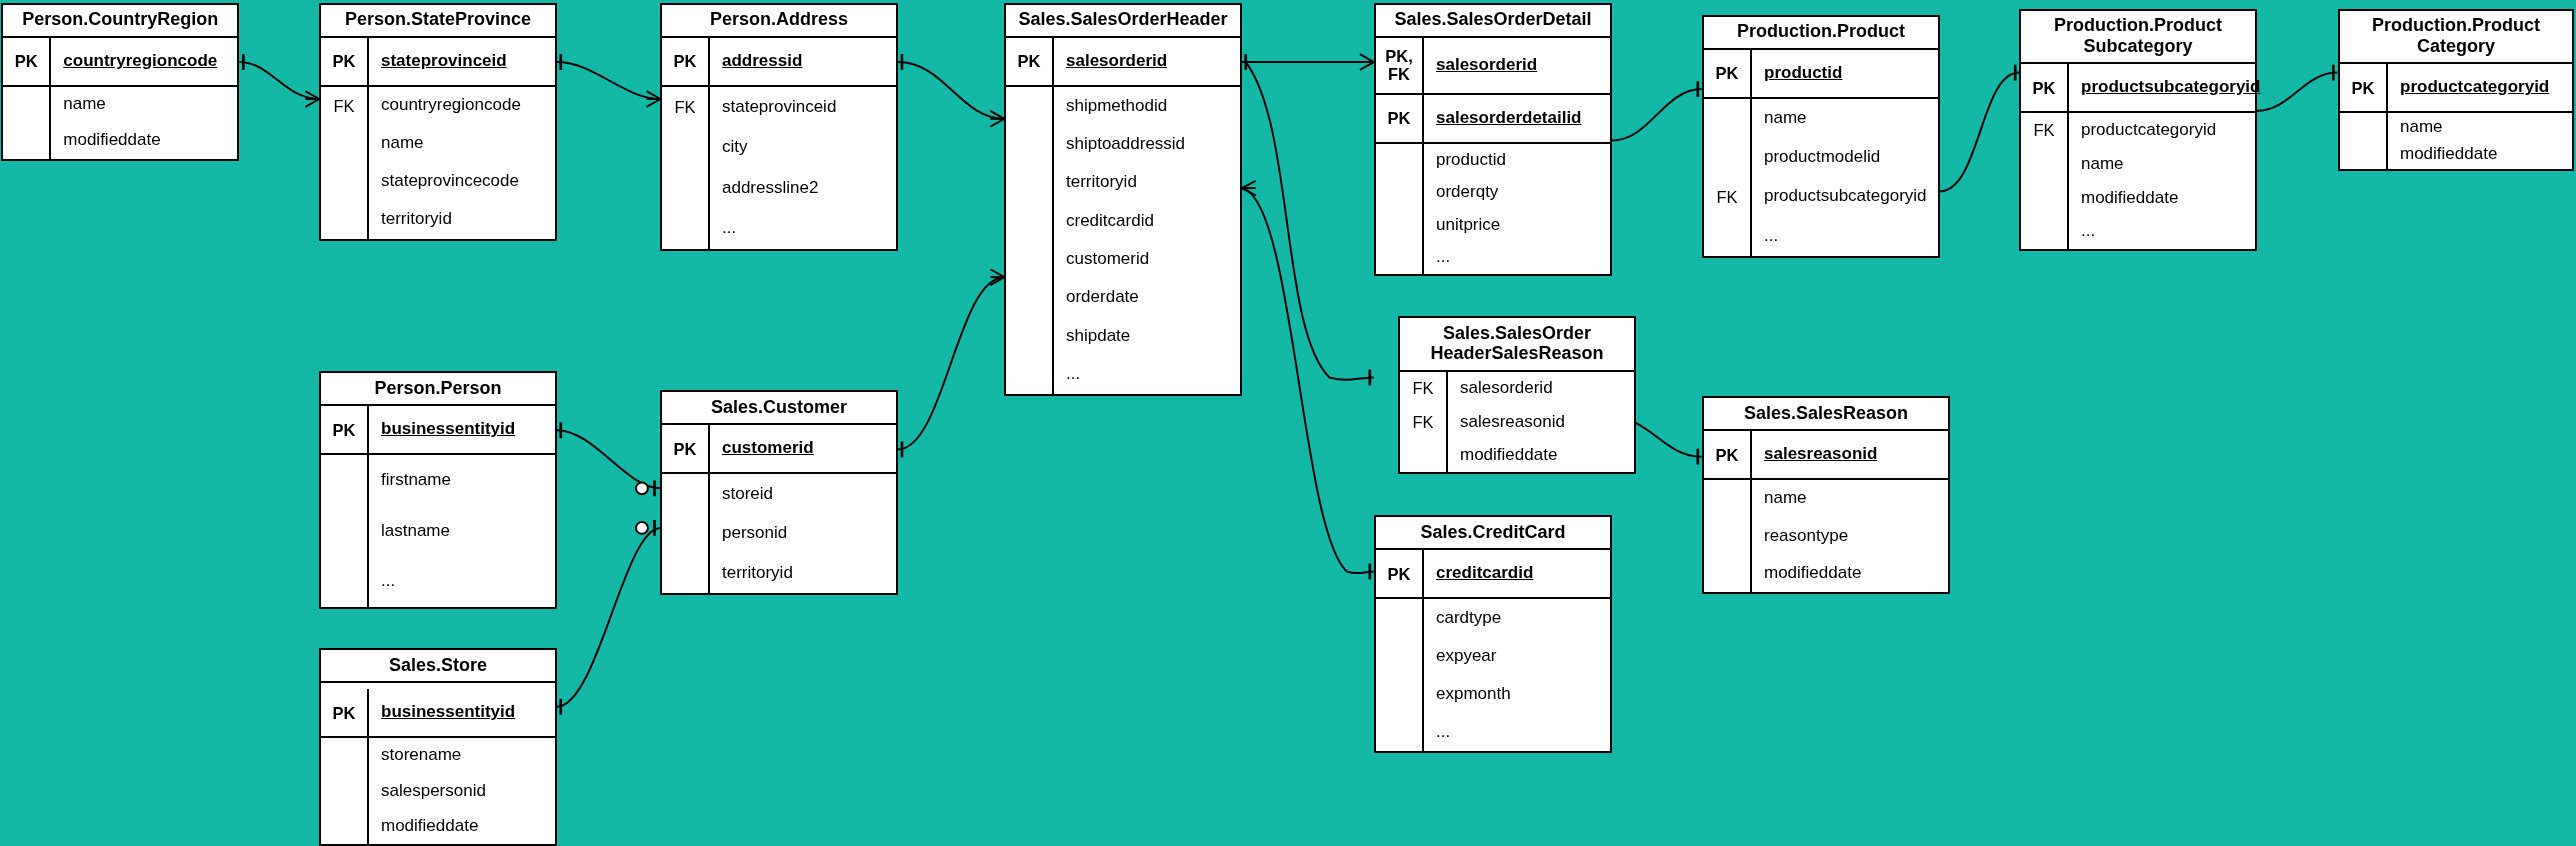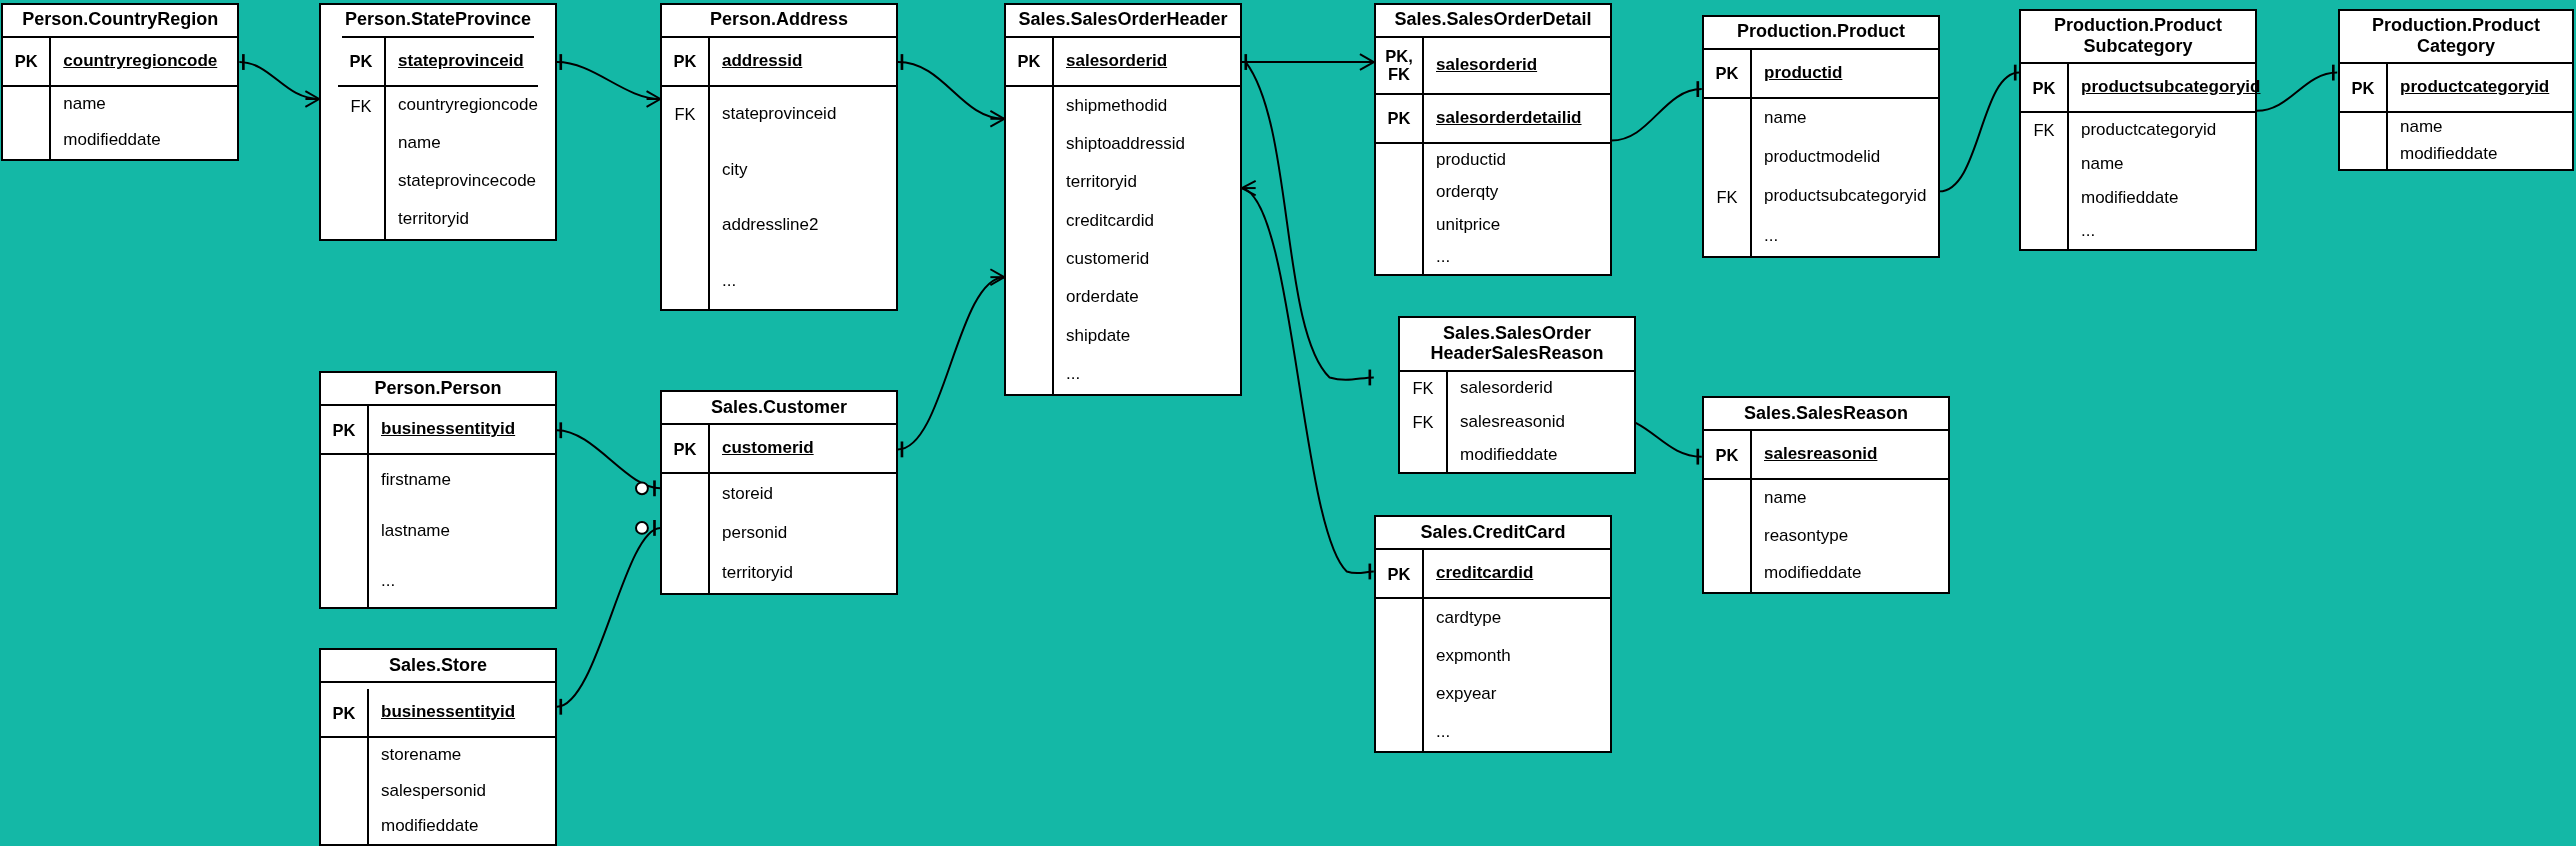--- a/index.html
+++ b/index.html
@@ -185,21 +185,21 @@
             <div class="keycell"></div>
             <div class="namecell">name</div>
           </div>
           <div class="row">
             <div class="keycell"></div>
             <div class="namecell">modifieddate</div>
           </div>
         </div>
       </div>
     </div>
-    <div class="entity" style="left: 319px; top: 2.6px; width: 238px; height: 238px; align-items: center;">
+    <div class="entity" style="left: 319px; top: 2.6px; width: 238px; height: 238px;">
       <div class="ent-title">Person.StateProvince</div>
       <div class="ent-body">
         <div class="row keyrow" style="height: 49px;">
           <div class="keycell pk">PK</div>
           <div class="namecell">stateprovinceid</div>
         </div>
         <div class="attrs">
           <div class="row">
             <div class="keycell">FK</div>
             <div class="namecell">countryregioncode</div>
@@ -212,21 +212,21 @@
             <div class="keycell"></div>
             <div class="namecell">stateprovincecode</div>
           </div>
           <div class="row">
             <div class="keycell"></div>
             <div class="namecell">territoryid</div>
           </div>
         </div>
       </div>
     </div>
-    <div class="entity" style="left: 660px; top: 2.6px; width: 238px; height: 308px;">
+    <div class="entity" style="left: 660px; top: 2.6px; width: 238px; height: 248px;">
       <div class="ent-title">Person.Address</div>
       <div class="ent-body">
         <div class="row keyrow" style="height: 49px;">
           <div class="keycell pk">PK</div>
           <div class="namecell">addressid</div>
         </div>
         <div class="attrs">
           <div class="row">
             <div class="keycell">FK</div>
             <div class="namecell">stateprovinceid</div>
@@ -515,27 +515,27 @@
           <div class="keycell pk">PK</div>
           <div class="namecell">creditcardid</div>
         </div>
         <div class="attrs">
           <div class="row">
             <div class="keycell"></div>
             <div class="namecell">cardtype</div>
           </div>
           <div class="row">
             <div class="keycell"></div>
+            <div class="namecell">expyear</div>
+          </div>
+          <div class="row">
+            <div class="keycell"></div>
             <div class="namecell">expmonth</div>
           </div>
           <div class="row">
             <div class="keycell"></div>
-            <div class="namecell">expyear</div>
-          </div>
-          <div class="row">
-            <div class="keycell"></div>
             <div class="namecell">...</div>
           </div>
         </div>
       </div>
     </div>
   </div>
 
 
 </body></html>

